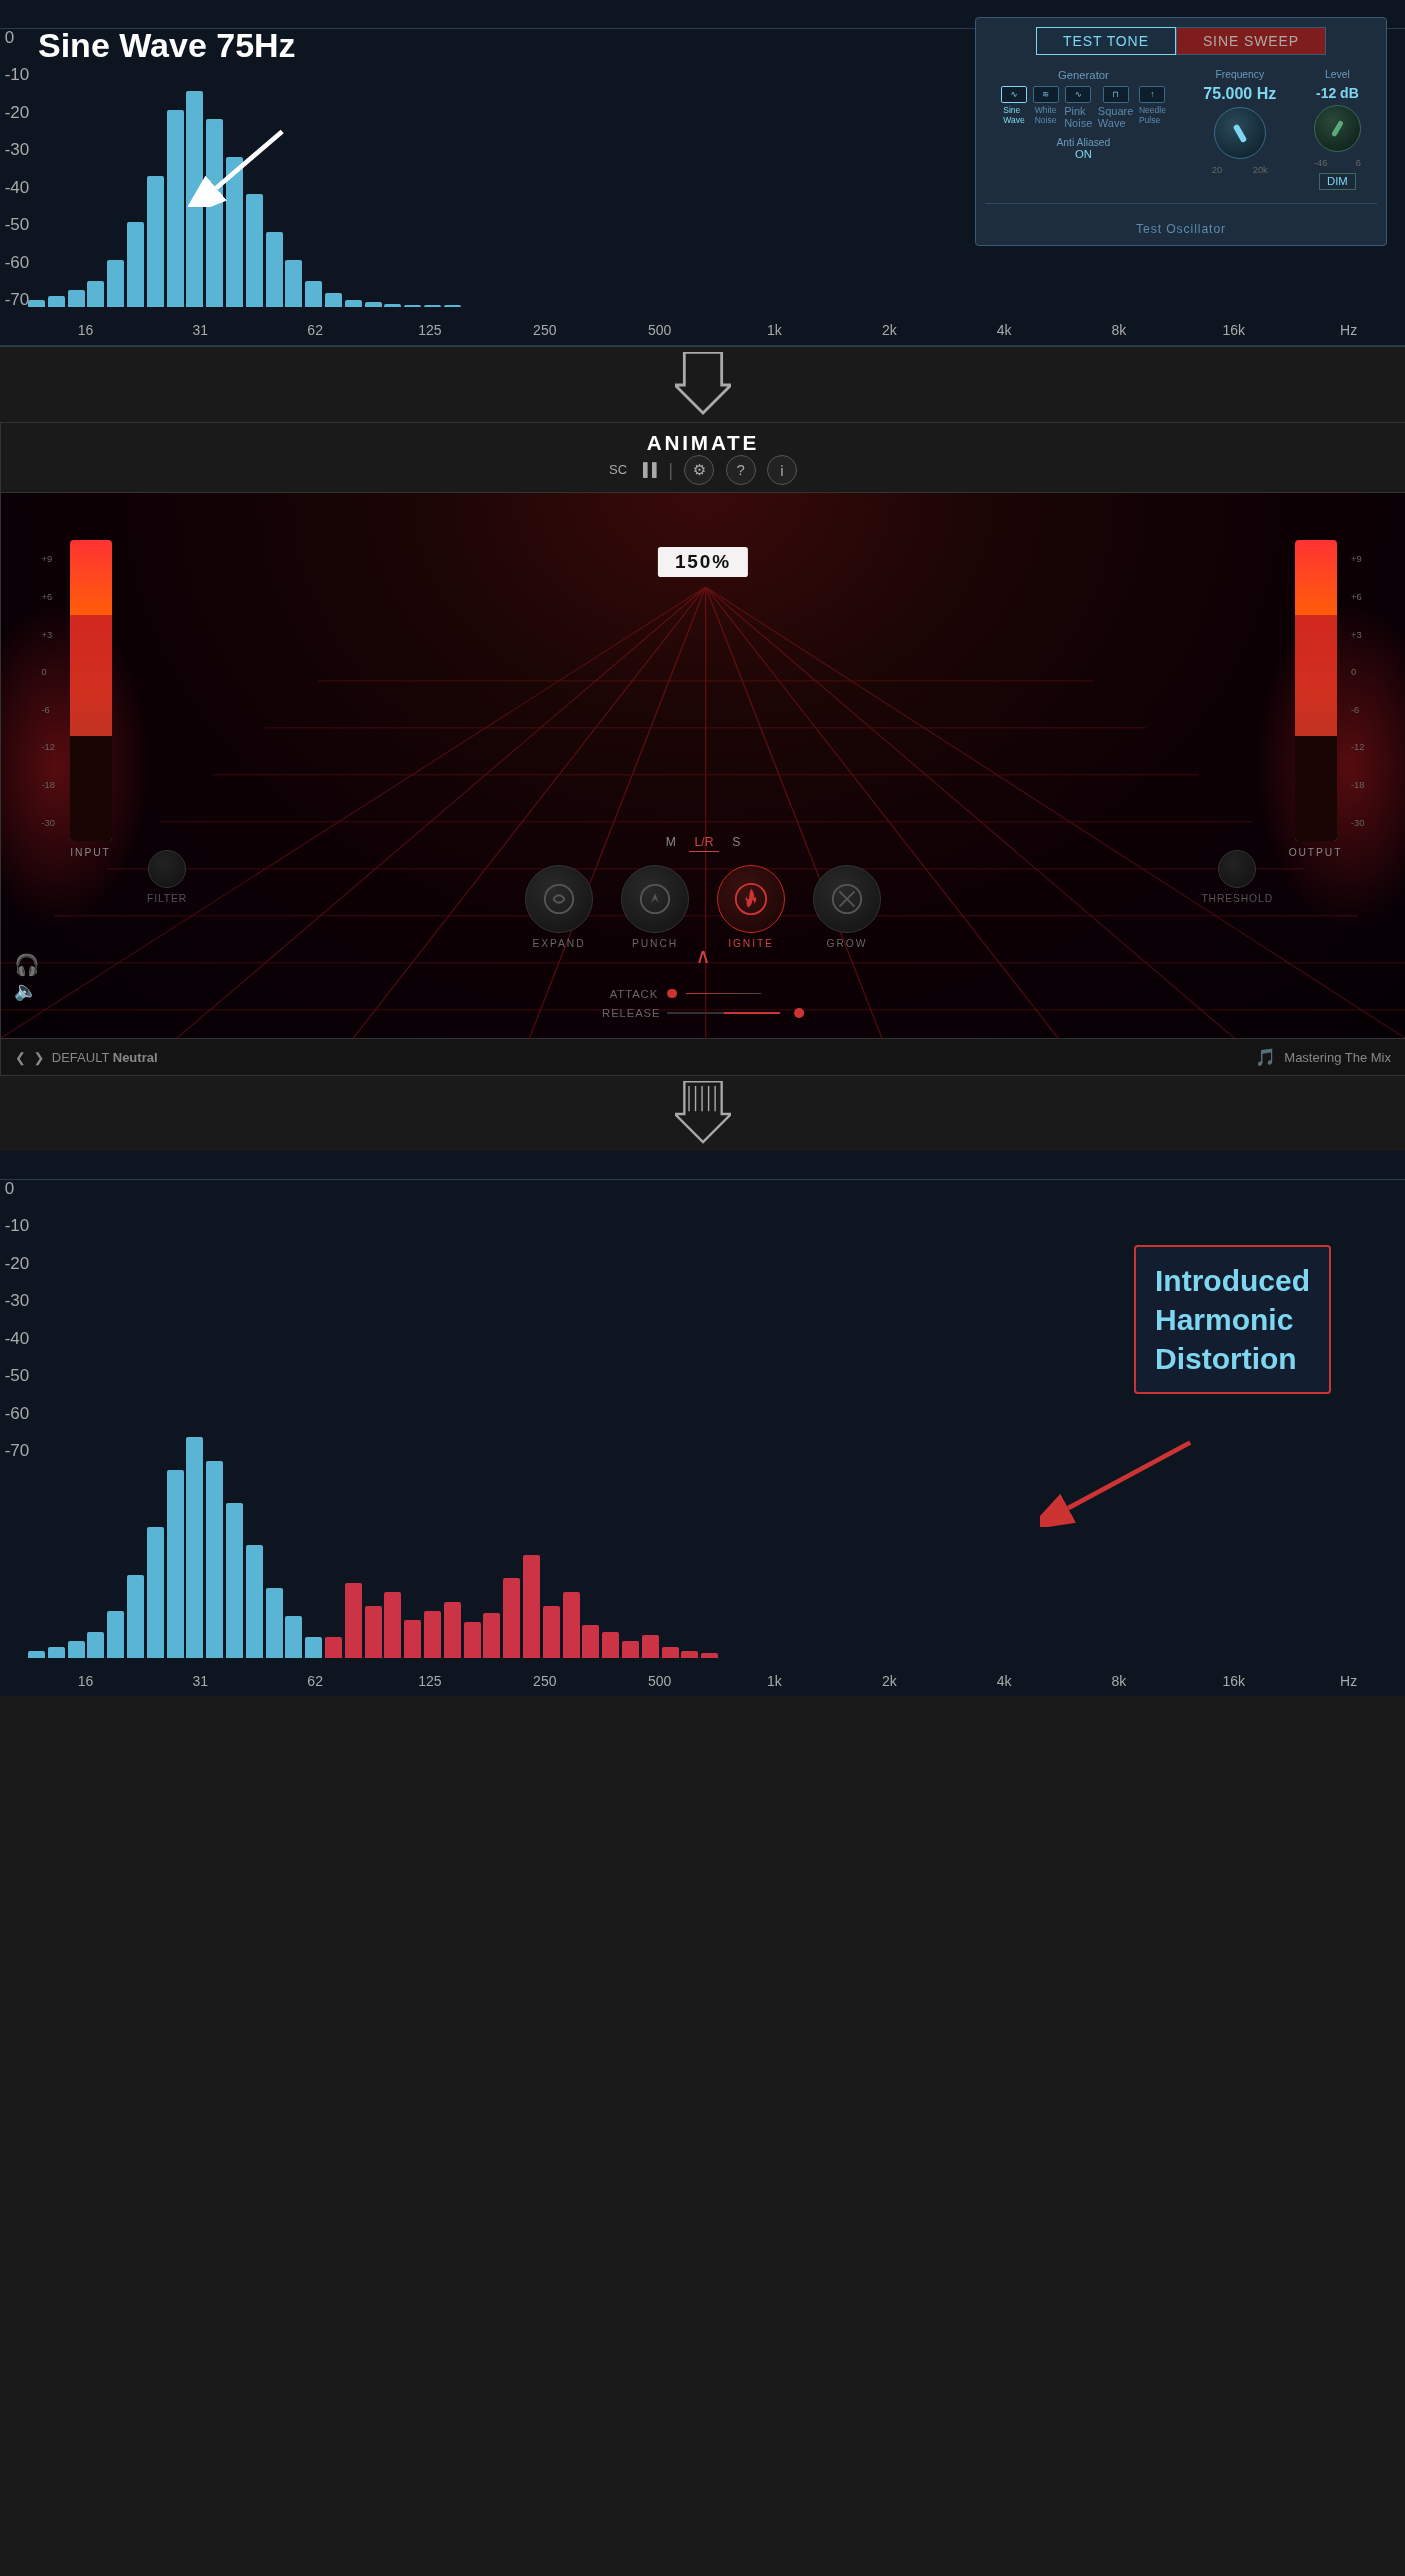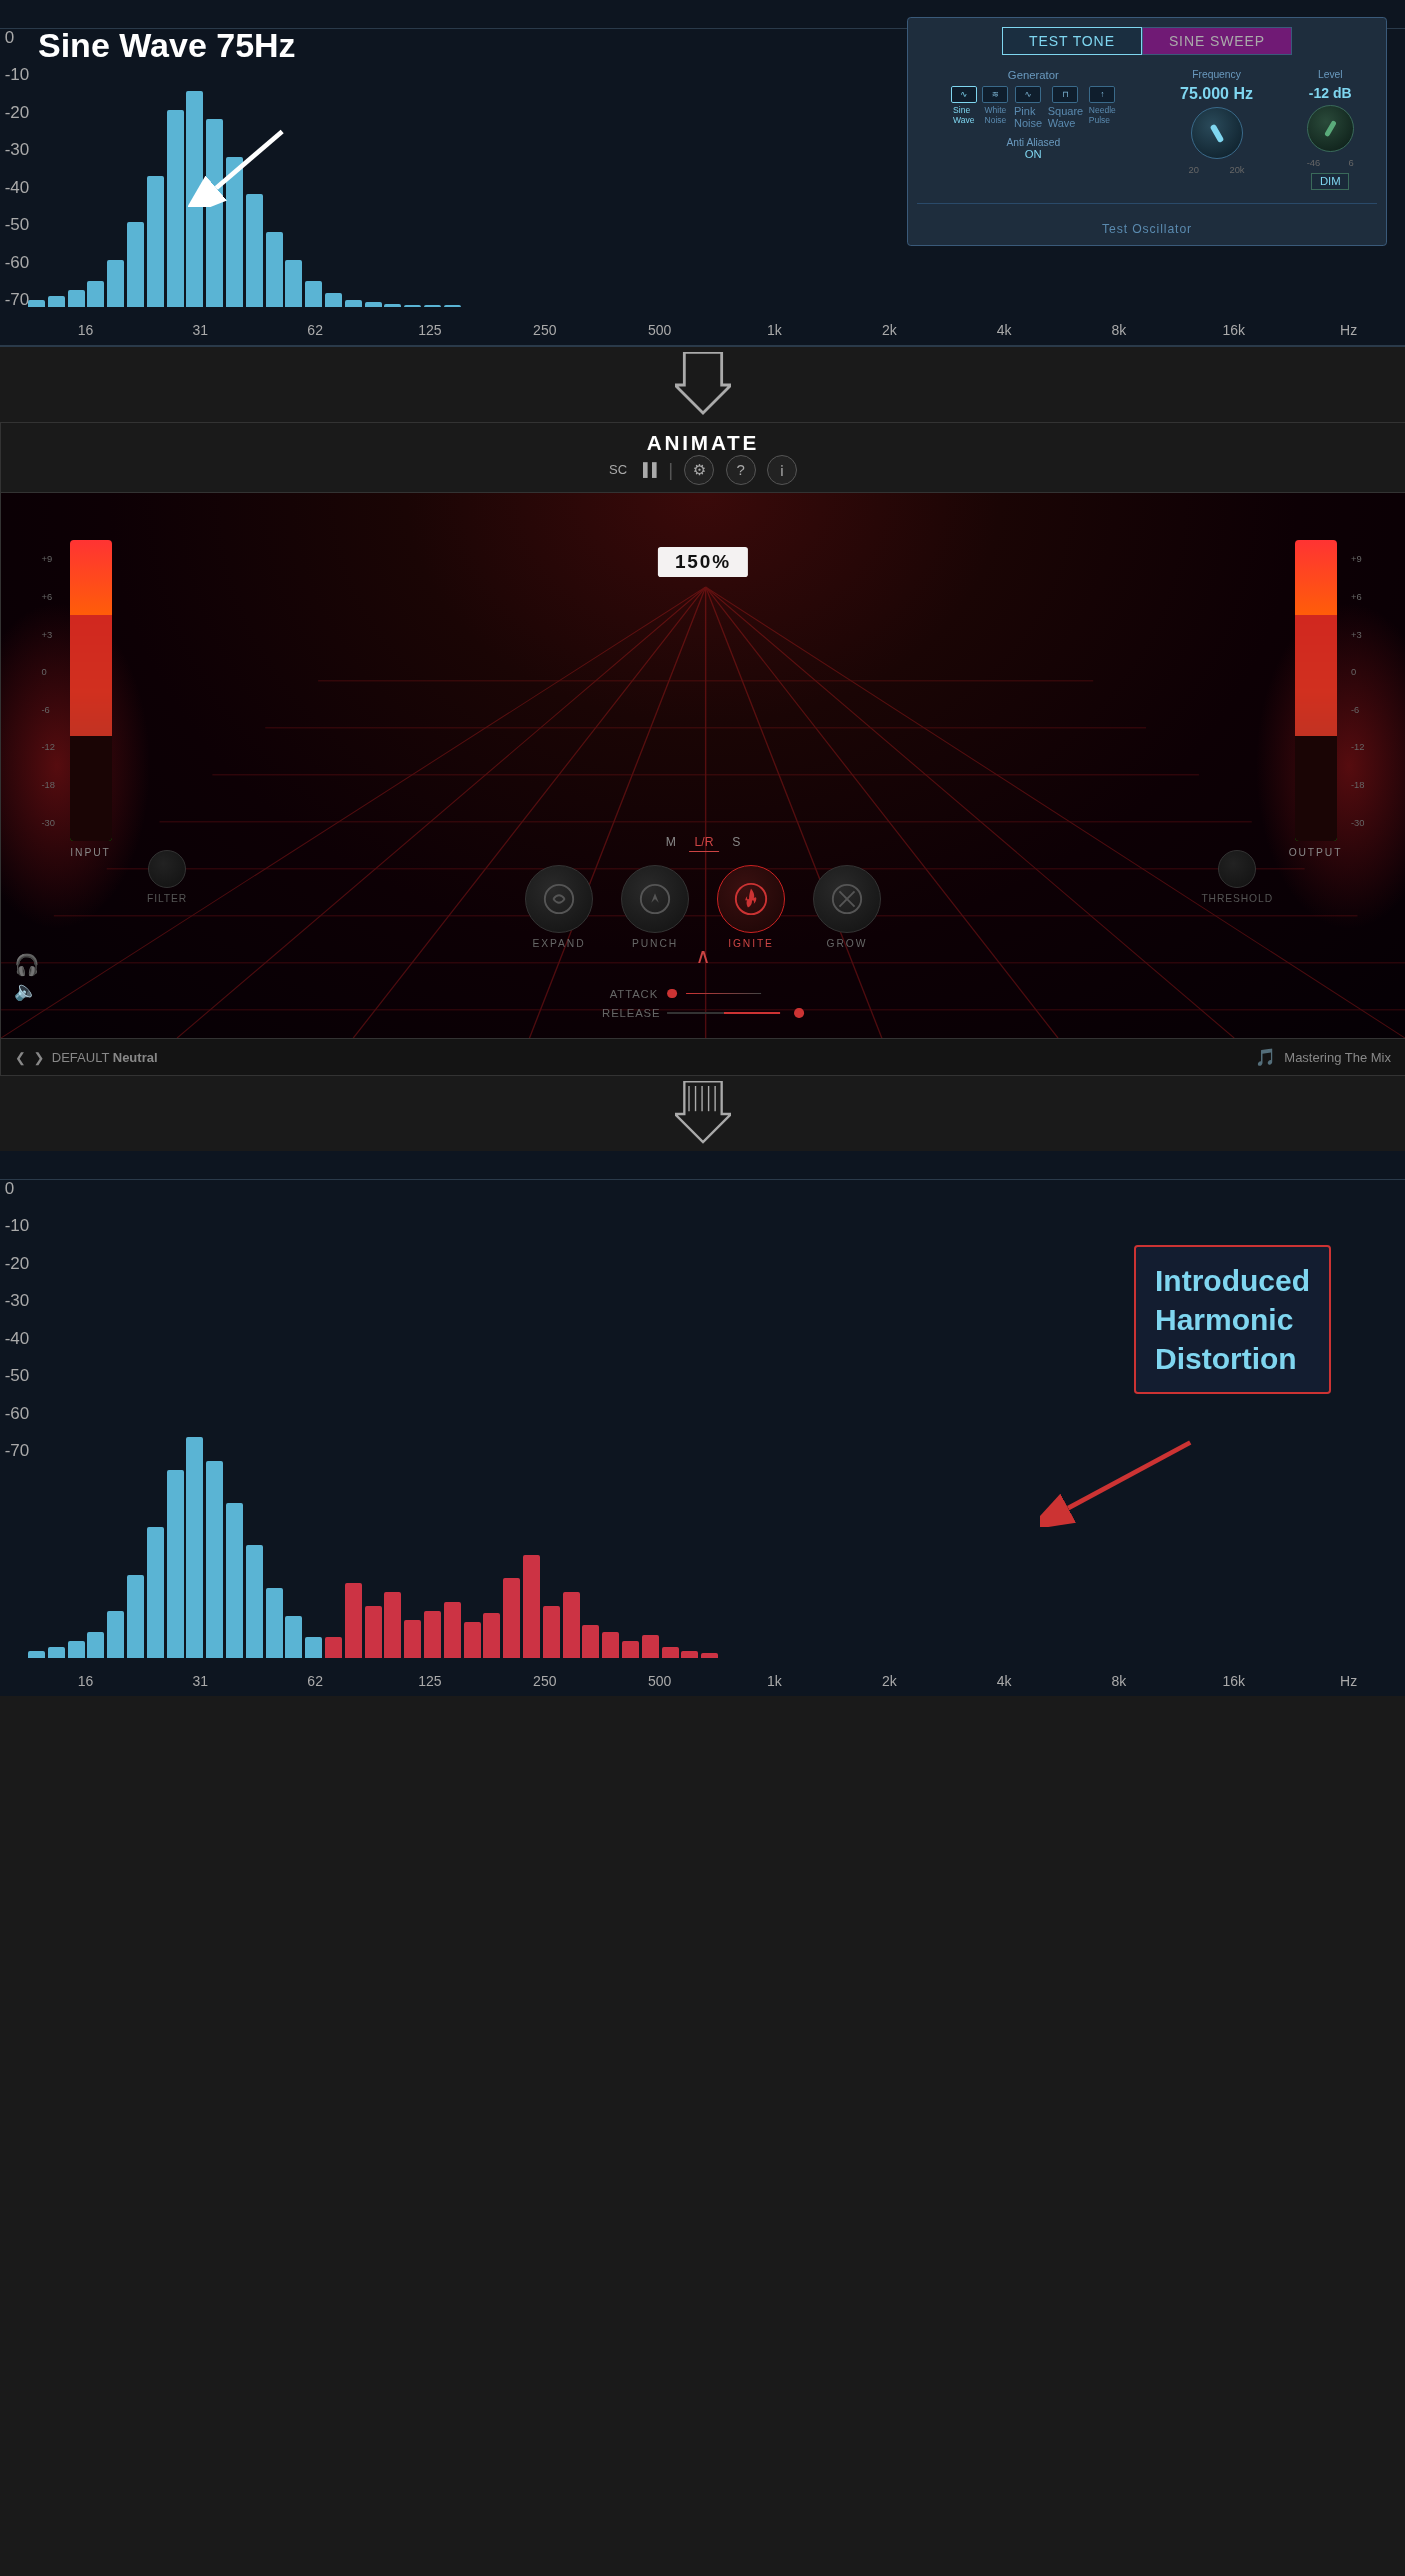--- a/index.html
+++ b/index.html
@@ -74,41 +74,41 @@
     .x-label {
       flex: 1;
       text-align: center;
     }
 
     
     .test-oscillator {
       position: absolute;
       top: 17px;
       right: 19px;
-      width: 480px;
+      width: 412px;
       background: #1e2d3d;
       border: 1.9px solid #3a5a7a;
       border-radius: 3.8px;
       padding: 9.4px;
     }
 
     .osc-tabs {
       display: flex;
       justify-content: center;
       gap: 0;
       margin-bottom: 9.4px;
     }
 
     .osc-tab {
       padding: 4.7px 26px;
       font-size: 14px;
       color: #aaa;
       border: 0.9px solid #3a5a7a;
       cursor: pointer;
-      background: #701a75;
+      background: #7f1d1d;
       letter-spacing: 0.9px;
     }
 
     .osc-tab.active {
       color: #7fd6f0;
       border-color: #7fd6f0;
       background: #1a2e40;
     }
 
     .osc-body {

